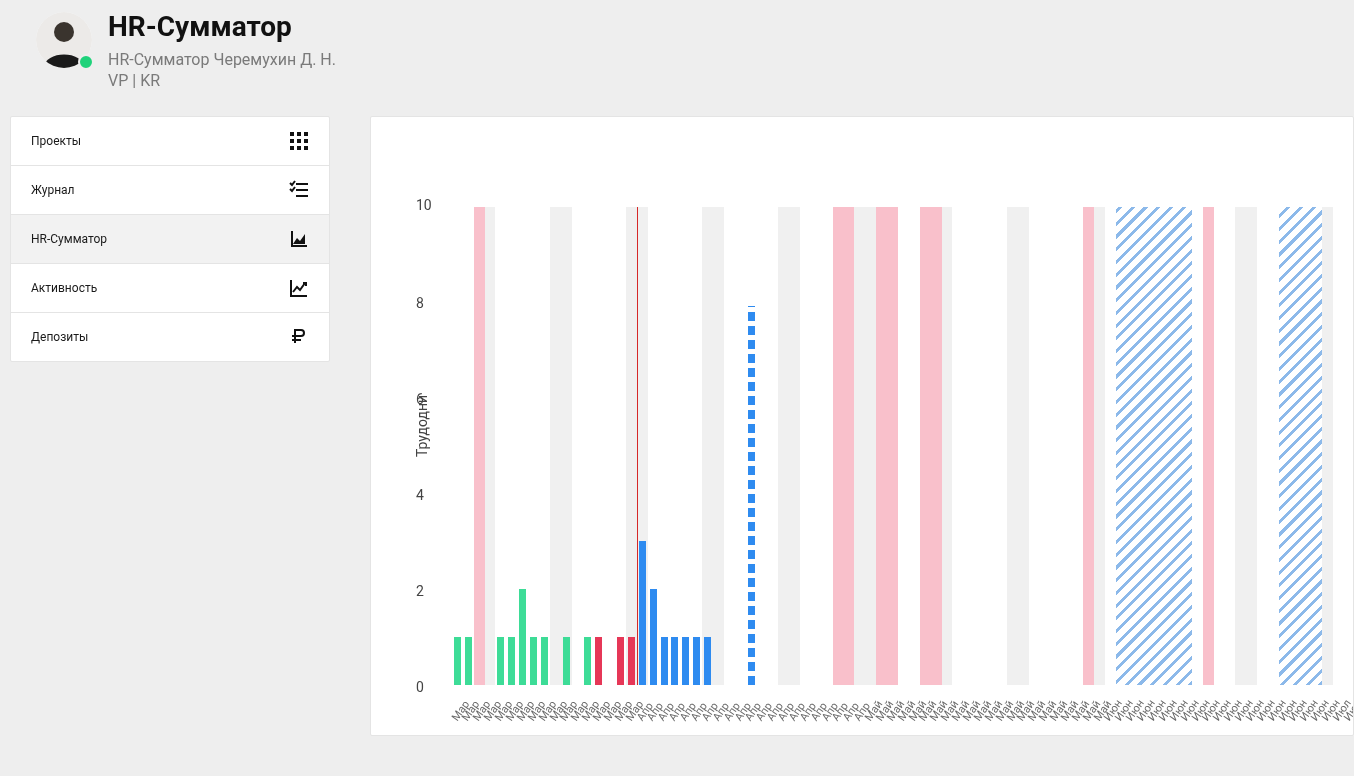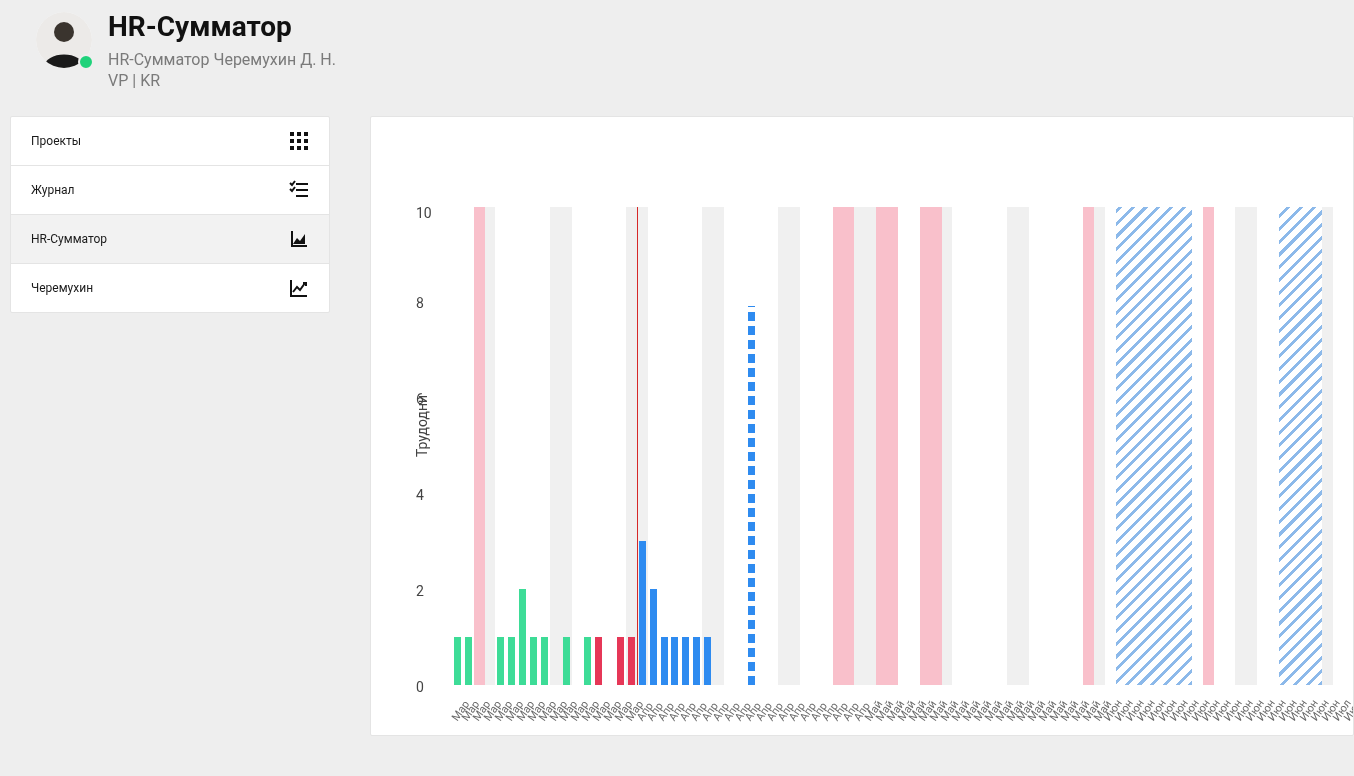--- a/index.html
+++ b/index.html
@@ -227,38 +227,44 @@
           </svg></span>
       </div>
       <div class="side-item active">
         <span>HR-Сумматор</span>
         <span class="side-icon"><svg viewBox="0 0 20 20" fill="currentColor">
             <path d="M2 2v16h16v-2H4V2H2z"></path>
             <path d="M4 15l4-6 3 3 5-7v10H4z"></path>
           </svg></span>
       </div>
       <div class="side-item">
-        <span>Черемухин</span>
+        <span>Активность</span>
         <span class="side-icon"><svg viewBox="0 0 20 20" fill="none" stroke="currentColor" stroke-width="2">
             <path d="M2 2v16h16"></path>
             <path d="M4 14l4-5 3 3 5-7"></path>
             <path d="M14 5h3v3" stroke-width="2"></path>
+          </svg></span>
+      </div>
+      <div class="side-item">
+        <span>Депозиты</span>
+        <span class="side-icon"><svg viewBox="0 0 20 20" fill="currentColor">
+            <path d="M7 2h5a4 4 0 010 8H7v2h5v2H7v2H5v-2H3v-2h2v-2H3V8h2V2h2zm0 2v4h5a2 2 0 000-4H7z"></path>
           </svg></span>
       </div>
     </div>
 
   <div class="chart-panel">
     <div class="y-label">Трудодни</div>
     <div id="yticks">
         <div class="y-tick" style="top: 570px;">0</div>
         <div class="y-tick" style="top: 474px;">2</div>
         <div class="y-tick" style="top: 378px;">4</div>
         <div class="y-tick" style="top: 282px;">6</div>
         <div class="y-tick" style="top: 186px;">8</div>
-        <div class="y-tick" style="top: 96px;">10</div>
+        <div class="y-tick" style="top: 88px;">10</div>
       </div>
     <div class="plot" id="plot">
         <div class="bg-col" style="left: 32.6429px; width: 10.881px;"></div>
         <div class="bg-col" style="left: 43.5238px; width: 10.881px;"></div>
         <div class="bg-col" style="left: 108.81px; width: 10.881px;"></div>
         <div class="bg-col" style="left: 119.69px; width: 10.881px;"></div>
         <div class="bg-col" style="left: 184.976px; width: 10.881px;"></div>
         <div class="bg-col" style="left: 195.857px; width: 10.881px;"></div>
         <div class="bg-col" style="left: 261.143px; width: 10.881px;"></div>
         <div class="bg-col" style="left: 272.024px; width: 10.881px;"></div>

